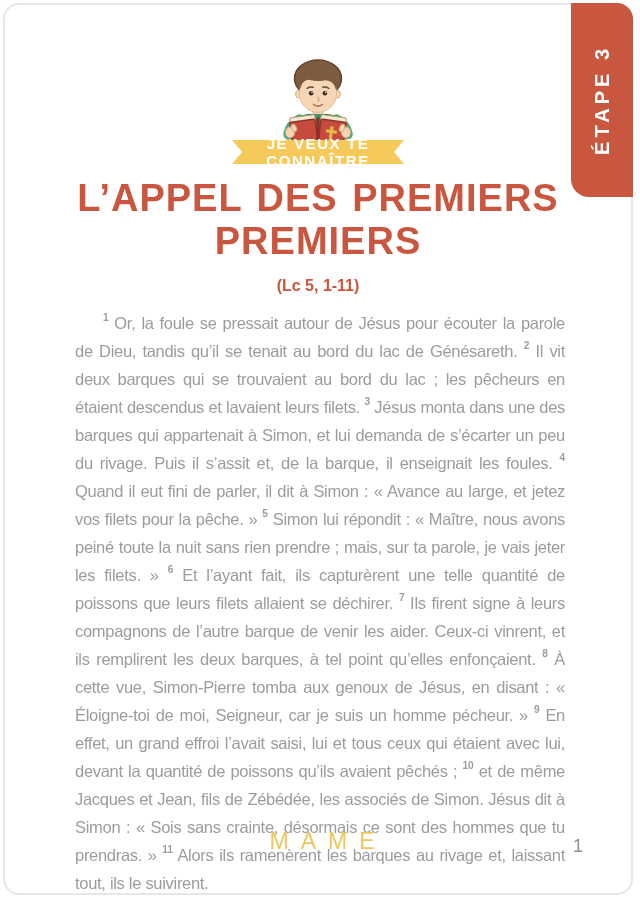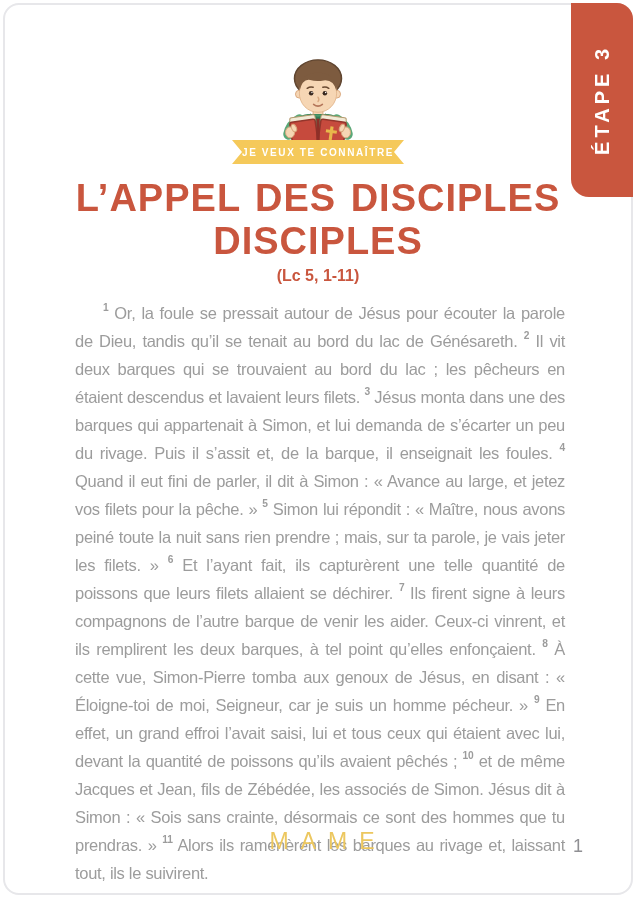--- a/index.html
+++ b/index.html
@@ -22,30 +22,30 @@
     color:#ffffff; font-weight:bold; font-size:20px; letter-spacing:4px;
   }
 
   .header { padding-top:48px; text-align:center; }
   .illustration { width:118px; height:98px; margin:0 auto; display:block; }
 
   .banner { position:relative; width:172px; height:30px; margin:-14px auto 0; z-index:2; }
   .banner svg { position:absolute; inset:0; }
   .banner-label {
     position:absolute; inset:0; display:flex; align-items:center; justify-content:center;
-    color:#ffffff; font-weight:bold; font-size:10px; letter-spacing:1.6px;
+    color:#ffffff; font-weight:bold; font-size:15px; letter-spacing:1.6px;
   }
 
   .title {
     margin:10px 40px 0; text-align:center;
     color:var(--accent); font-size:38px; font-weight:800;
     letter-spacing:1px; line-height:1.13; word-spacing:3px;
   }
   .reference {
-    margin-top:4px; text-align:center;
+    margin-top:14px; text-align:center;
     color:var(--accent); font-weight:bold; font-size:16px;
   }
 
   .passage {
     margin:14px 70px 12px; width:490px; box-sizing:border-box;
     text-align:justify; text-indent:28px;
     color:var(--text); font-size:16.5px; line-height:28px; letter-spacing:-0.3px;
   }
   .passage sup {
     font-size:62%; font-weight:bold; line-height:0;
@@ -129,21 +129,21 @@
     </svg>
 
     <div class="banner">
       <svg viewBox="0 0 172 30" xmlns="http://www.w3.org/2000/svg">
         <polygon points="0,3 172,3 162,15 172,27 0,27 10,15" fill="var(--banner)"></polygon>
       </svg>
       <span class="banner-label">JE VEUX TE CONNAÎTRE</span>
     </div>
   </div>
 
-  <h1 class="title">L’APPEL DES DISCIPLES DISCIPLES</h1>
+  <h1 class="title">L’APPEL DES PREMIERS PREMIERS</h1>
 
   <div class="reference">(Lc 5, 1-11)</div>
 
   <p class="passage"><sup>1</sup> Or, la foule se pressait autour de Jésus pour écouter la parole de Dieu, tandis qu’il se tenait au bord du lac de Génésareth. <sup>2</sup> Il vit deux barques qui se trouvaient au bord du lac ; les pêcheurs en étaient descendus et lavaient leurs filets. <sup>3</sup> Jésus monta dans une des barques qui appartenait à Simon, et lui demanda de s’écarter un peu du rivage. Puis il s’assit et, de la barque, il enseignait les foules. <sup>4</sup> Quand il eut fini de parler, il dit à Simon : « Avance au large, et jetez vos filets pour la pêche. » <sup>5</sup> Simon lui répondit : « Maître, nous avons peiné toute la nuit sans rien prendre ; mais, sur ta parole, je vais jeter les filets. » <sup>6</sup> Et l’ayant fait, ils capturèrent une telle quantité de poissons que leurs filets allaient se déchirer. <sup>7</sup> Ils firent signe à leurs compagnons de l’autre barque de venir les aider. Ceux-ci vinrent, et ils remplirent les deux barques, à tel point qu’elles enfonçaient. <sup>8</sup> À cette vue, Simon-Pierre tomba aux genoux de Jésus, en disant : « Éloigne-toi de moi, Seigneur, car je suis un homme pécheur. » <sup>9</sup> En effet, un grand effroi l’avait saisi, lui et tous ceux qui étaient avec lui, devant la quantité de poissons qu’ils avaient pêchés ; <sup>10</sup> et de même Jacques et Jean, fils de Zébédée, les associés de Simon. Jésus dit à Simon : « Sois sans crainte, désormais ce sont des hommes que tu prendras. » <sup>11</sup> Alors ils ramenèrent les barques au rivage et, laissant tout, ils le suivirent.</p>
 
   <div class="footer">
     <div class="logo">MAME</div>
   </div>
 
   <div class="pagenum">1</div>

